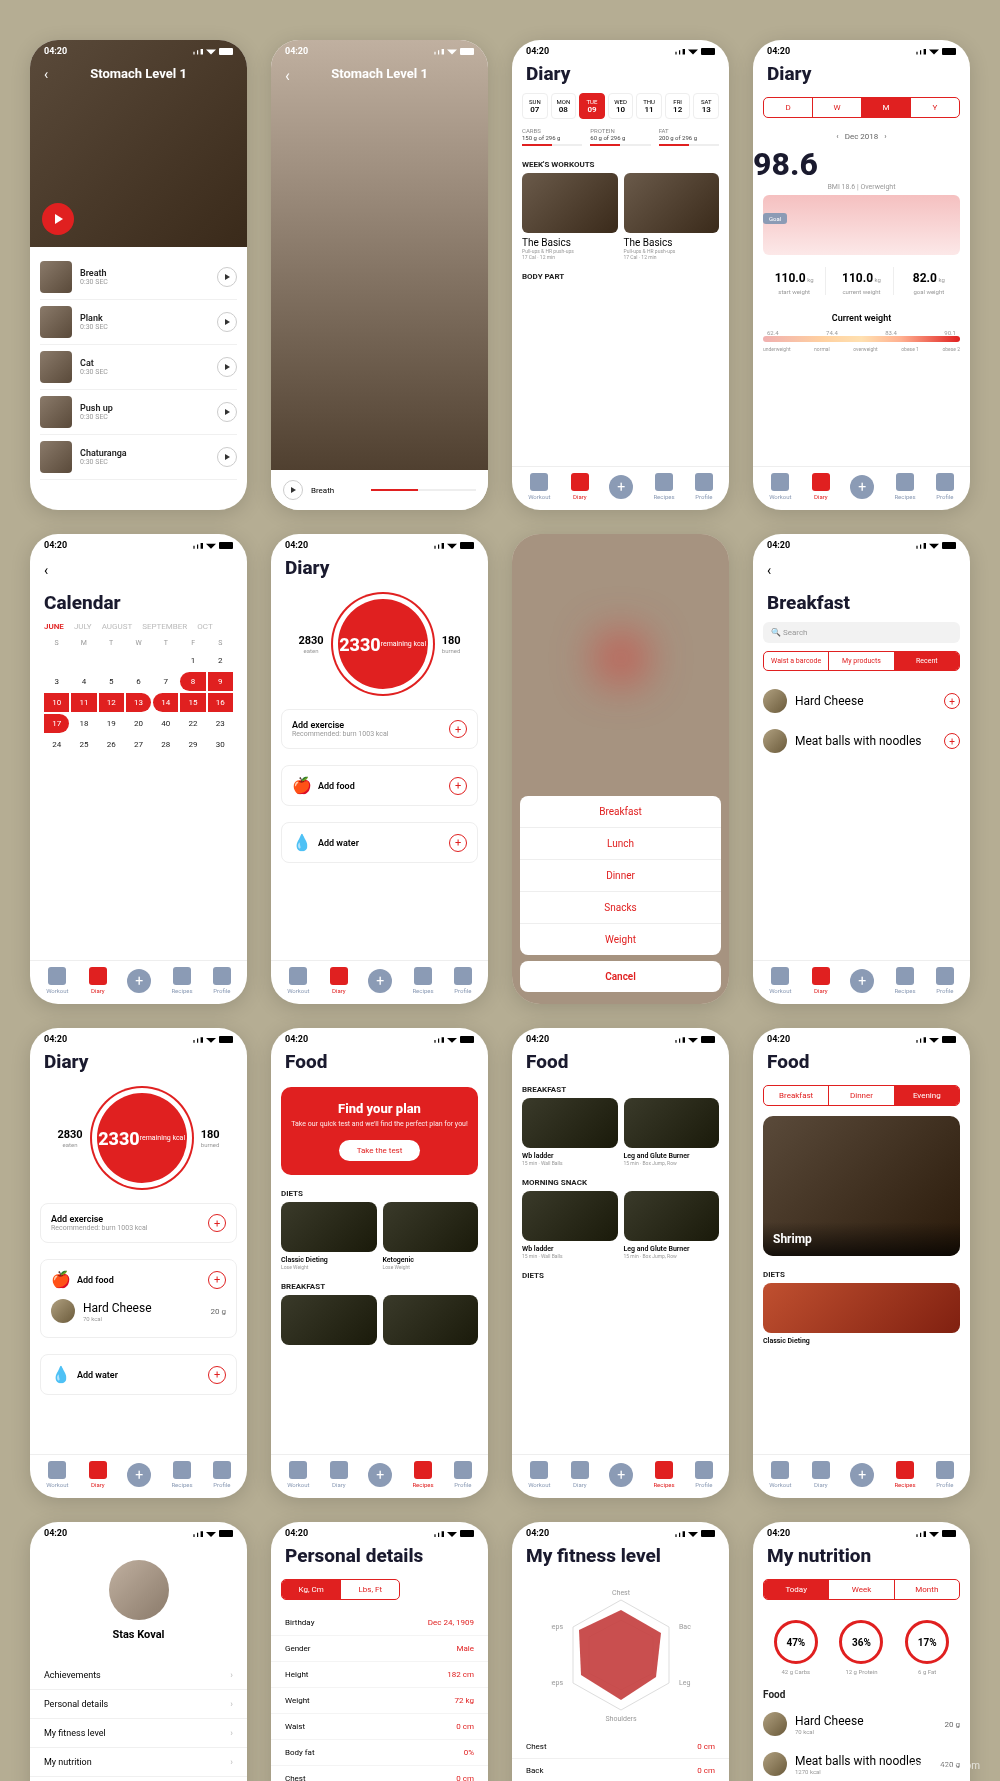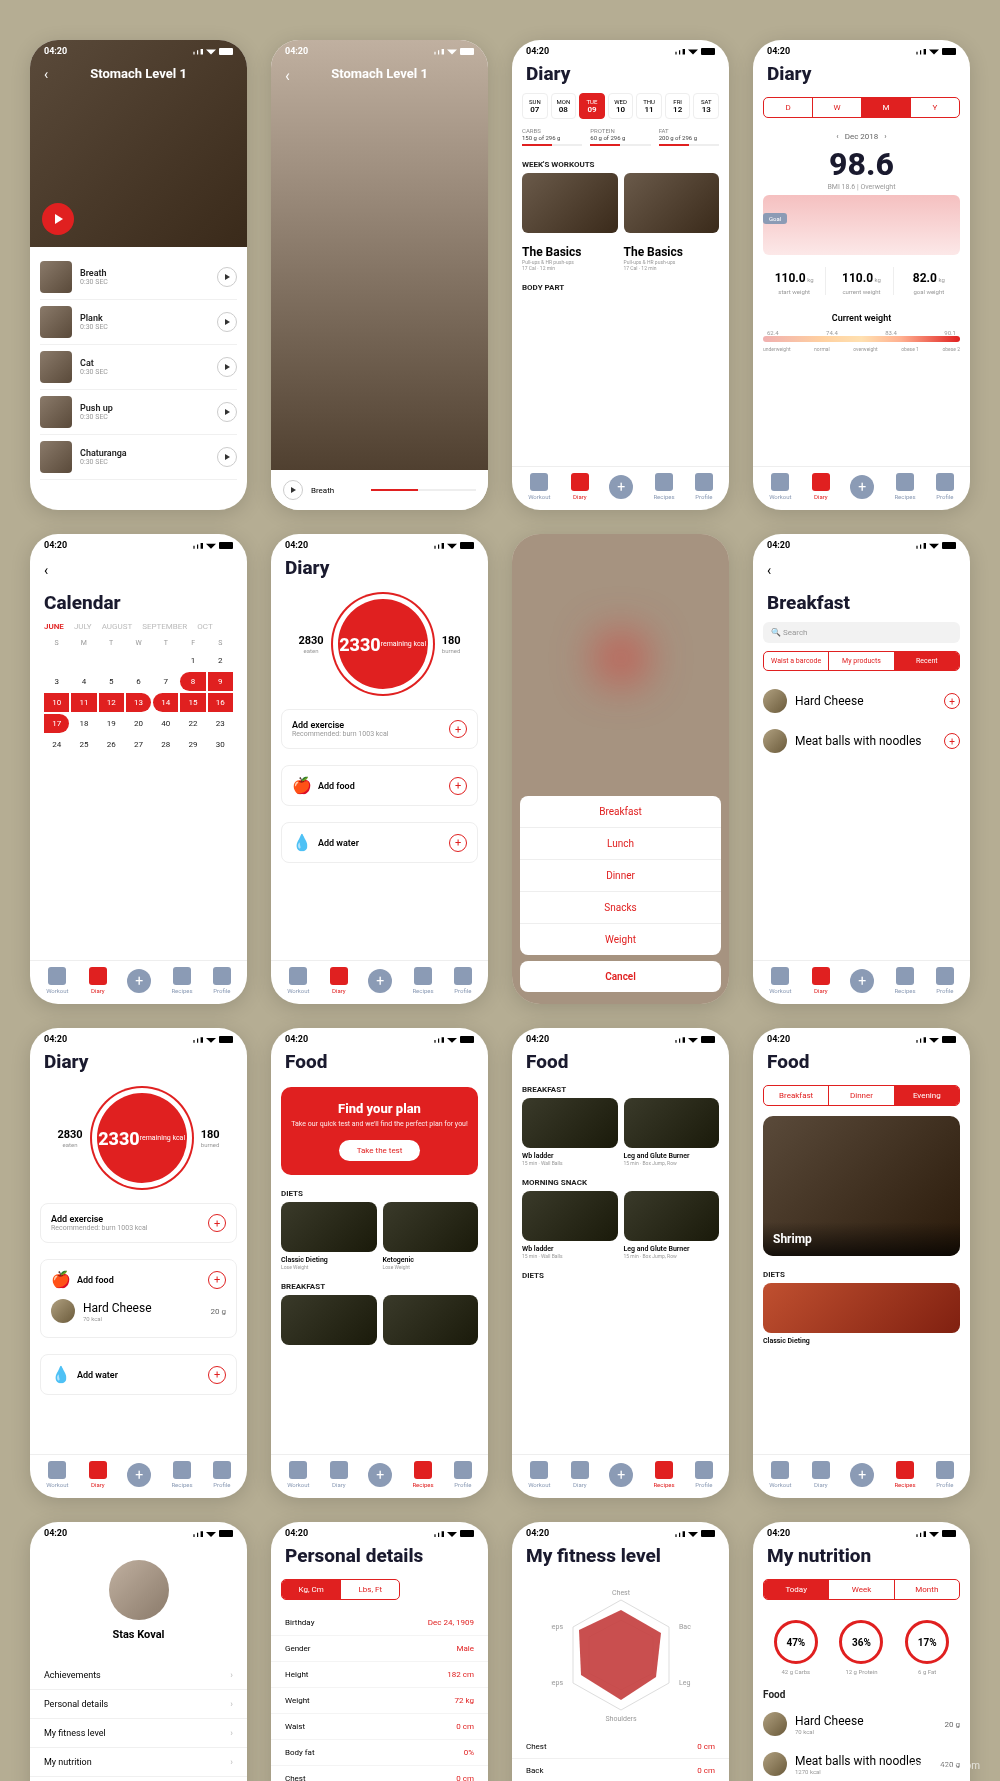--- a/index.html
+++ b/index.html
@@ -56,29 +56,29 @@
 .macros{display:flex;gap:8px;padding:0 10px 10px}
 .macro{flex:1}
 .macro .ml{font-size:6px;color:#888}
 .macro .mv{font-size:6px;color:#444}
 .macro .mb{height:2px;background:#eee;margin-top:3px;position:relative}
 .macro .mb::after{content:'';position:absolute;left:0;height:100%;width:50%;background:#e02020}
 .sect{font-size:8px;font-weight:700;padding:4px 10px;color:#222}
 .wkrow{display:flex;gap:6px;padding:0 10px 8px}
 .wkcard{flex:1}
 .wkcard .img{height:60px;background:linear-gradient(135deg,#6a5a4a,#3a2a1a);border-radius:6px}
-.wkcard .wt{font-size:12px;font-weight:700;margin-top:12px}
+.wkcard .wt{font-size:10px;font-weight:400;margin-top:4px}
 .wkcard .ws{font-size:5px;color:#999}
 
 .segtab{display:flex;border:1px solid #e02020;border-radius:5px;margin:4px 10px 10px;overflow:hidden}
 .segtab .seg{flex:1;text-align:center;font-size:8px;padding:5px;color:#e02020;cursor:pointer;border-right:1px solid #e02020}
 .segtab .seg:last-child{border-right:none}
 .segtab .seg.active{background:#e02020;color:#fff}
 .wdate{text-align:center;font-size:8px;color:#666;padding:4px}
-.wbig{text-align:center;font-size:32px;font-weight:800;color:#1a1a2e}
+.wbig{font-size:32px;font-weight:800;color:#1a1a2e}
 .wbmi{text-align:center;font-size:7px;color:#999;padding-bottom:4px}
 .wchart{height:60px;background:linear-gradient(180deg,#f5c0c0 0%,#fce8e8 100%);margin:0 10px;border-radius:6px;position:relative}
 .wchart .goal{position:absolute;left:0;top:30%;background:#8b9bb5;color:#fff;font-size:6px;padding:2px 6px;border-radius:3px}
 .wstats{display:flex;padding:12px 10px;gap:4px}
 .wstat{flex:1;text-align:center;border-right:1px solid #eee}
 .wstat:last-child{border:none}
 .wstat .wv{font-size:12px;font-weight:700}
 .wstat .wu{font-size:6px;color:#999}
 .wstat .wl{font-size:6px;color:#999;margin-top:2px}
 .cwtitle{text-align:center;font-size:9px;font-weight:600;padding:6px}

